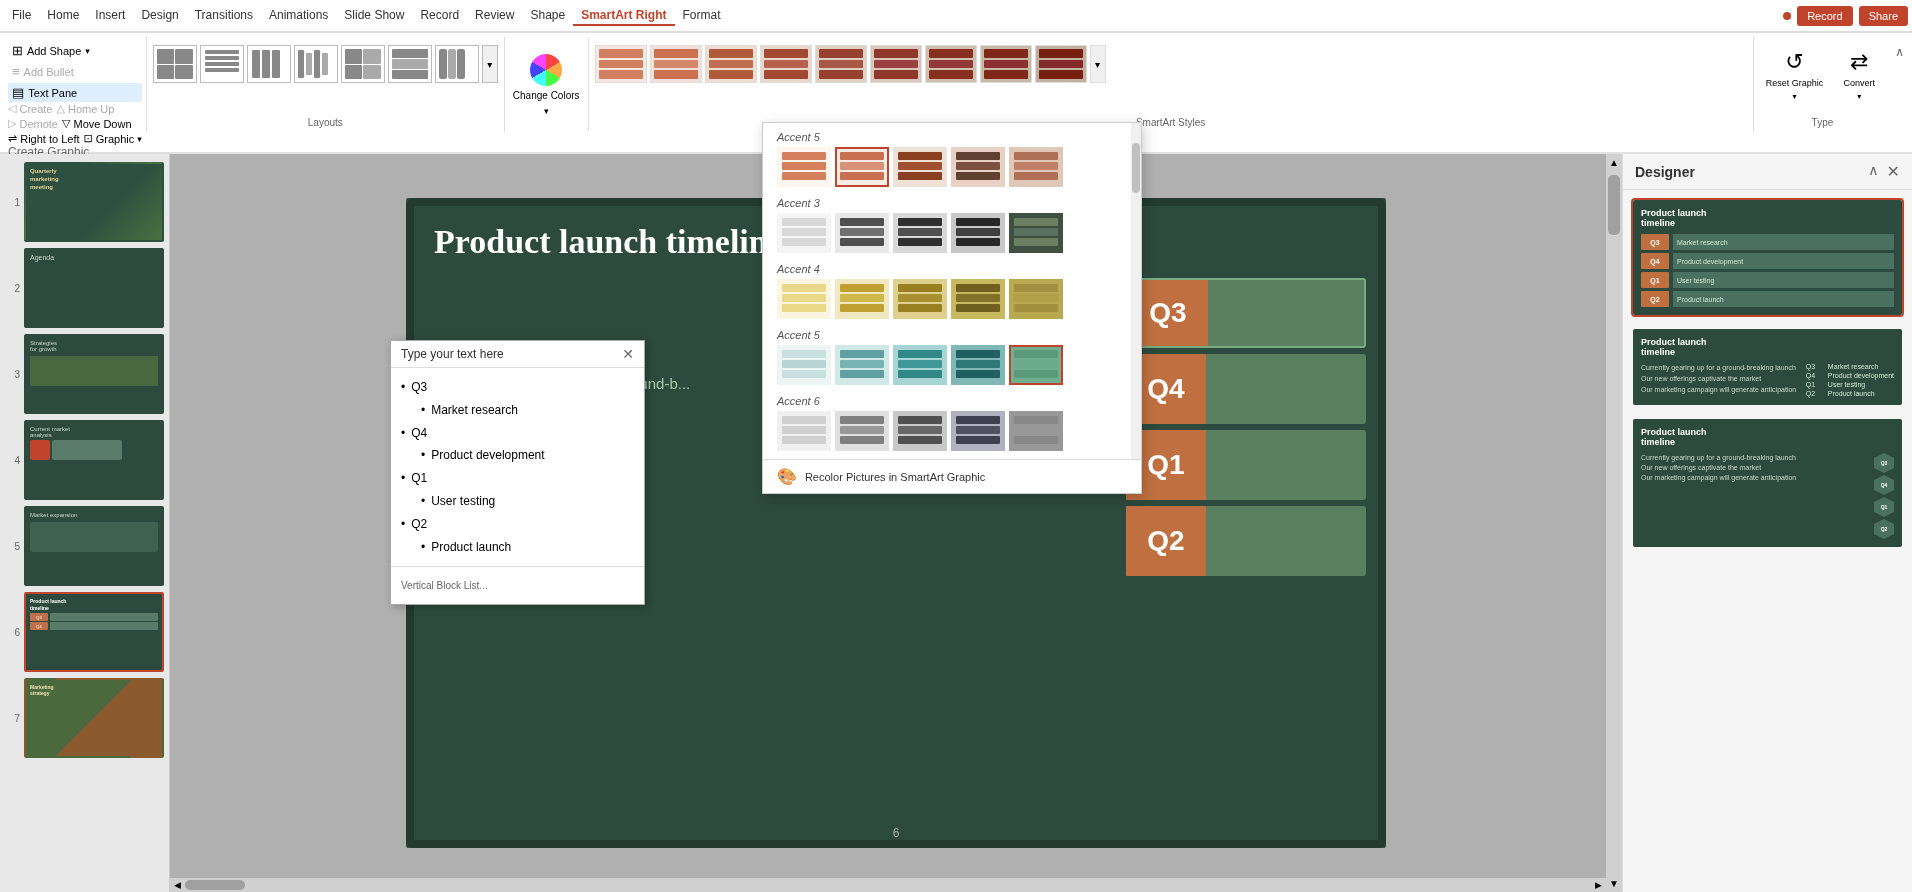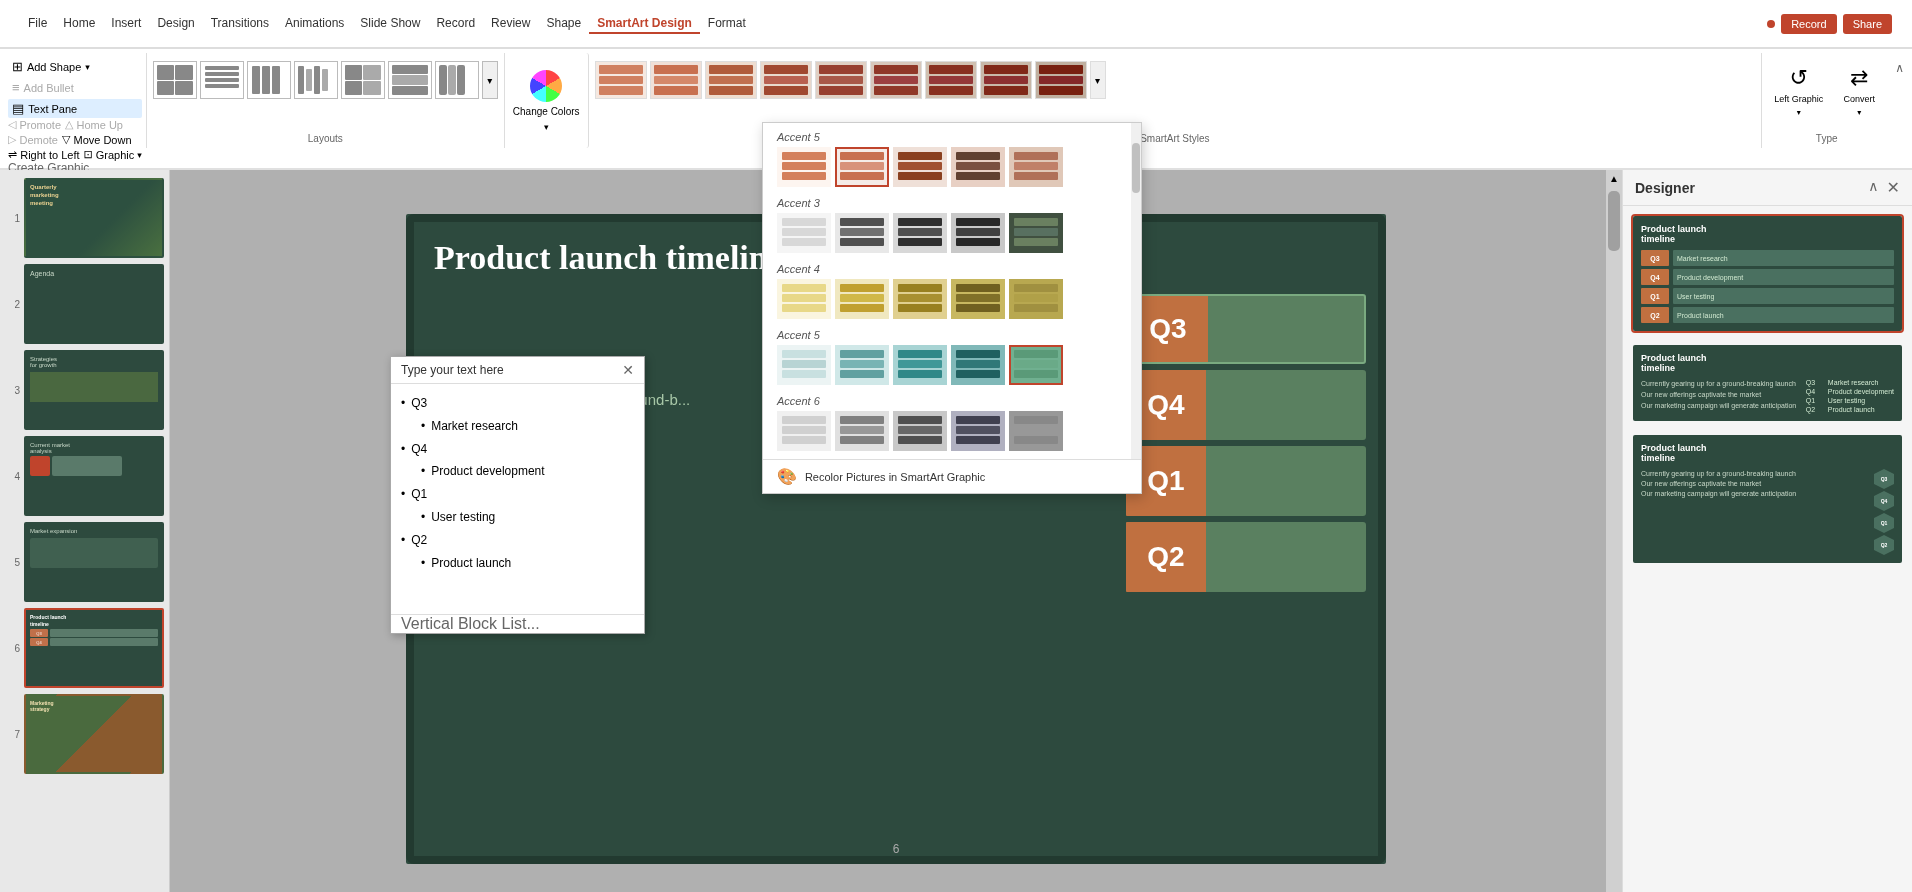--- a/index.html
+++ b/index.html
@@ -1,33 +1,33 @@
 <!DOCTYPE html>
 <html><head>
   <meta charset="utf-8">
   <style>
     * { box-sizing: border-box; margin: 0; padding: 0; }
     body { font-family: 'Segoe UI', Arial, sans-serif; font-size: 12px; background: #f0f0f0; overflow: hidden; width: 1912px; height: 892px; }
   </style>
 </head>
 <body>
 
-<div style="display:flex; align-items:center; background:#fff; height:48px; border-bottom:1px solid #ddd; padding:0 20px;">
+<div style="display:flex; align-items:center; background:#fff; height:32px; border-bottom:1px solid #ddd; padding:0 4px;">
   <div style="display:flex; gap:0; font-size:12px; color:#333;">
     <span style="padding:2px 8px; cursor:pointer;">File</span>
     <span style="padding:2px 8px; cursor:pointer;">Home</span>
     <span style="padding:2px 8px; cursor:pointer;">Insert</span>
     <span style="padding:2px 8px; cursor:pointer;">Design</span>
     <span style="padding:2px 8px; cursor:pointer;">Transitions</span>
     <span style="padding:2px 8px; cursor:pointer;">Animations</span>
     <span style="padding:2px 8px; cursor:pointer;">Slide Show</span>
     <span style="padding:2px 8px; cursor:pointer;">Record</span>
     <span style="padding:2px 8px; cursor:pointer;">Review</span>
     <span style="padding:2px 8px; cursor:pointer;">Shape</span>
-    <span style="padding:2px 8px; cursor:pointer; color:#c0442c; font-weight:600; border-bottom:2px solid #c0442c;">SmartArt Design</span>
+    <span style="padding:2px 8px; cursor:pointer; color:#c0442c; font-weight:600; border-bottom:2px solid #c0442c;">SmartArt Right</span>
     <span style="padding:2px 8px; cursor:pointer;">Format</span>
   </div>
   <div style="margin-left:auto; display:flex; align-items:center; gap:6px;">
     <div style="width:8px; height:8px; background:#c0442c; border-radius:50%;"></div>
     <button style="background:#c0442c; color:white; border:none; padding:4px 10px; border-radius:3px; font-size:11px; cursor:pointer;">Record</button>
     <button style="background:#c0442c; color:white; border:none; padding:4px 10px; border-radius:3px; font-size:11px; cursor:pointer;">Share</button>
   </div>
 </div>
 
 <div style="background:#fff; border-bottom:2px solid #e0e0e0; height:122px;">
@@ -49,21 +49,21 @@
         </div>
         <div style="display:flex; align-items:center; gap:4px; padding:2px 4px; cursor:pointer; font-size:11px; border-radius:2px; white-space:nowrap; background:#ddeeff;">
           <span style="font-size:13px;">▤</span>
           <span>Text Pane</span>
         </div>
       </div>
       <div style="display:flex; flex-direction:column; gap:2px;">
         <div style="display:flex; gap:4px;">
           <div style="display:flex; align-items:center; gap:3px; font-size:11px; cursor:pointer; white-space:nowrap; color:#aaa;">
             <span>◁</span>
-            <span>Promote</span>
+            <span>Create</span>
           </div>
           <div style="display:flex; align-items:center; gap:3px; font-size:11px; cursor:pointer; white-space:nowrap; color:#aaa;">
             <span>△</span>
             <span>Home Up</span>
           </div>
         </div>
         <div style="display:flex; gap:4px;">
           <div style="display:flex; align-items:center; gap:3px; font-size:11px; cursor:pointer; white-space:nowrap; color:#aaa;">
             <span>▷</span>
             <span>Demote</span>
@@ -209,21 +209,21 @@
         </div>
         <div style="width:16px; height:38px; border:1px solid #ddd; background:#f0f0f0; display:flex; align-items:center; justify-content:center; cursor:pointer; font-size:10px;">▾</div>
       </div>
       <div style="font-size:10px; color:#666; text-align:center; padding-bottom:4px;">SmartArt Styles</div>
     </div>
 
     <div style="display:flex; flex-direction:column; padding:0 8px; height:95px; justify-content:space-between; min-width:120px;">
       <div style="display:flex; gap:8px; padding-top:8px; align-items:flex-start;">
         <div style="display:flex; flex-direction:column; align-items:center; cursor:pointer; padding:4px; border-radius:3px; min-width:48px; gap:3px;">
           <span style="font-size:22px;">↺</span>
-          <span style="font-size:9px; text-align:center; line-height:1.2;">Left Graphic</span>
+          <span style="font-size:9px; text-align:center; line-height:1.2;">Reset Graphic</span>
           <span style="font-size:8px;">▾</span>
         </div>
         <div style="display:flex; flex-direction:column; align-items:center; cursor:pointer; padding:4px; border-radius:3px; min-width:48px; gap:3px;">
           <span style="font-size:22px;">⇄</span>
           <span style="font-size:9px; text-align:center; line-height:1.2;">Convert</span>
           <span style="font-size:8px;">▾</span>
         </div>
       </div>
       <div style="font-size:10px; color:#666; text-align:center; padding-bottom:4px;">Type</div>
     </div>
@@ -368,21 +368,21 @@
         </div>
         <div style="display:flex; gap:6px;">
           <span>•</span>
             <span>Q2</span>
         </div>
         <div style="display:flex; gap:6px; margin-left:20px;">
           <span>•</span>
             <span>Product launch</span>
         </div>
       </div>
-      <div style="padding:0 10px; border-top:1px solid #ddd; font-size:16px; color:#666;margin-top:32px;">Vertical Block List...</div>
+      <div style="padding:13px 10px; border-top:1px solid #ddd; font-size:10px; color:#666;">Vertical Block List...</div>
     </div>
 
     <div style="position:absolute; right:0; top:0; width:16px; height:100%; background:#d0d0d0; display:flex; flex-direction:column; align-items:center;">
       <div style="cursor:pointer; font-size:10px; padding:3px;">▲</div>
       <div style="width:12px; height:60px; background:#a0a0a0; border-radius:5px; margin:4px 0; cursor:pointer;"></div>
       <div style="flex:1;"></div>
       <div style="cursor:pointer; font-size:10px; padding:3px;">▼</div>
     </div>
 
     <div style="position:absolute; bottom:0; left:0; right:16px; height:14px; background:#d0d0d0; display:flex; align-items:center;">

